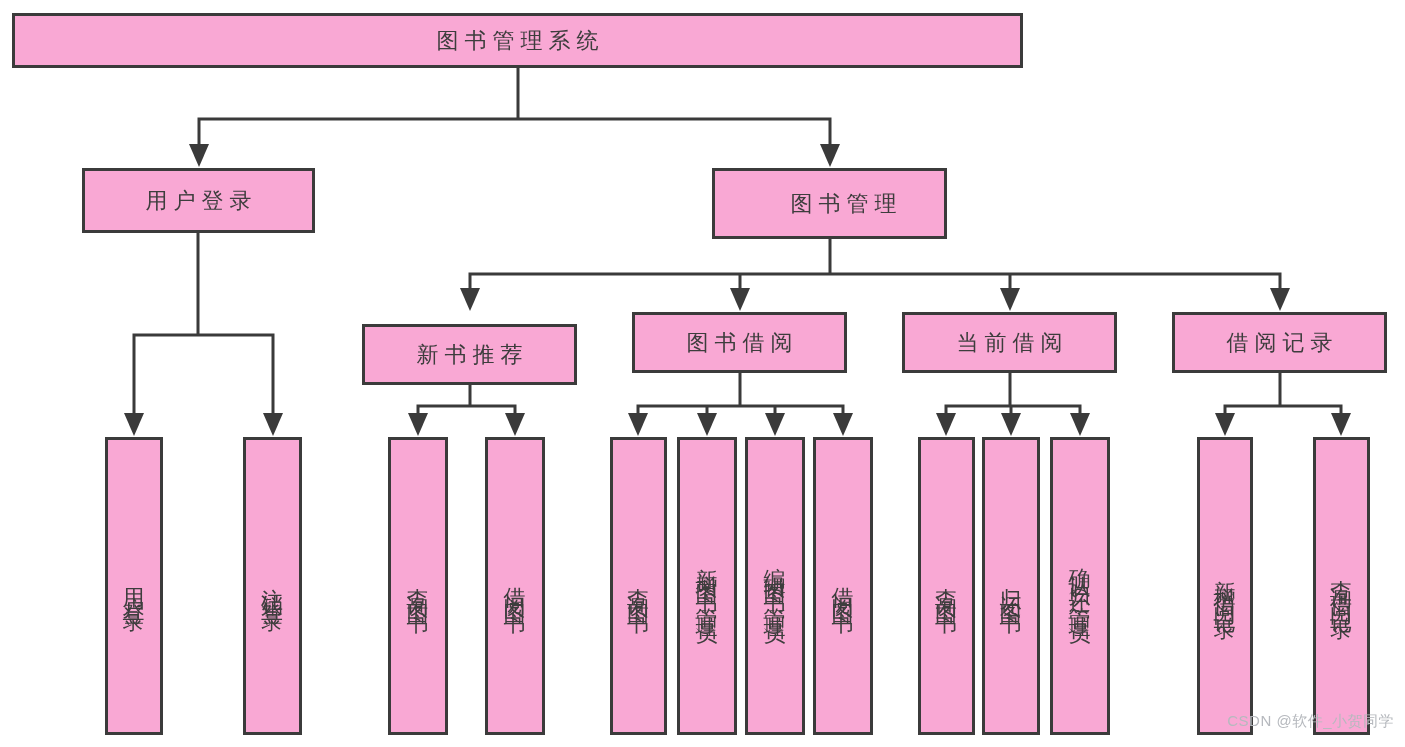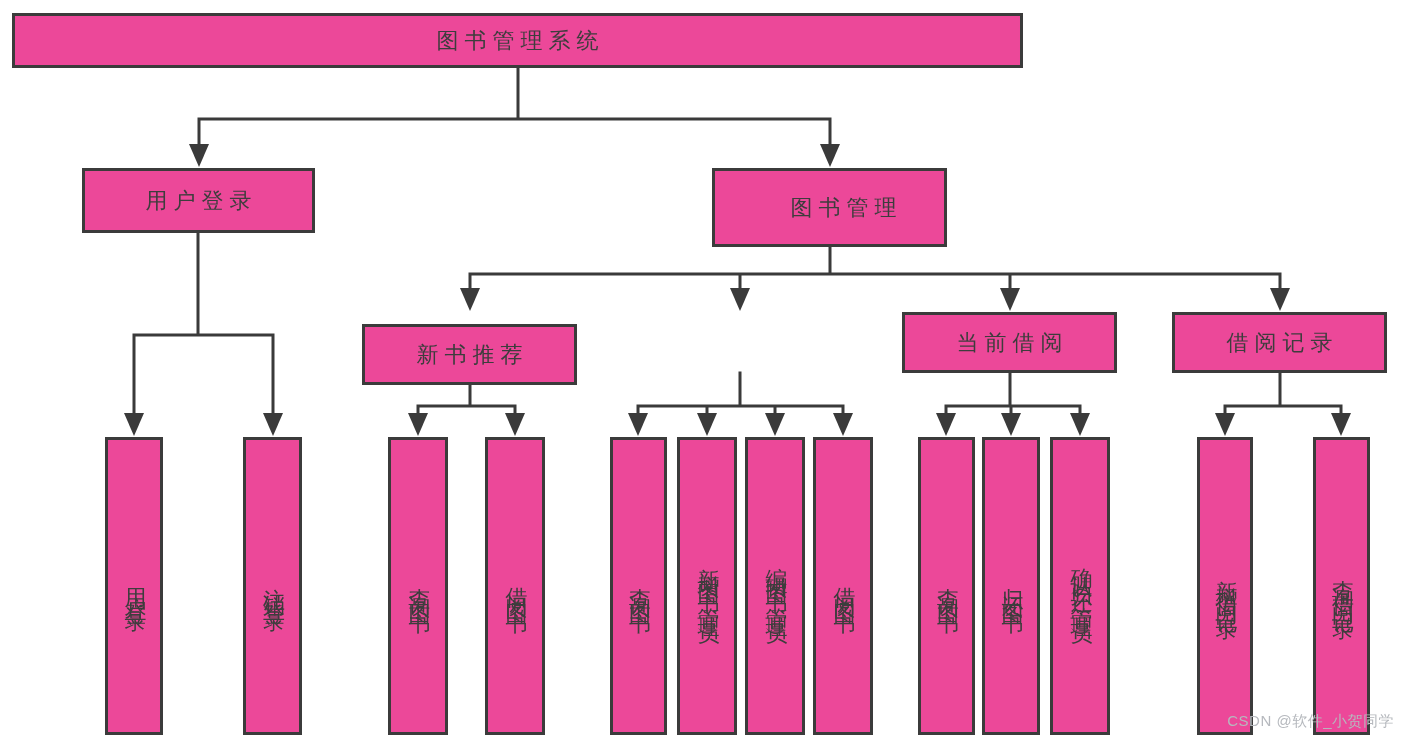--- a/index.html
+++ b/index.html
@@ -8,26 +8,25 @@
     width: 1405px;
     height: 747px;
     background: #ffffff;
     font-family: "Liberation Sans", sans-serif;
     color: #3d3d3d;
     overflow: hidden;
   }
   .box {
     position: absolute;
     box-sizing: border-box;
-    background: #ec4899;
+    background: #f9a8d4;
     border: 3px solid #3b3b3b;
     display: flex;
     align-items: center;
     justify-content: center;
-    font-family: Liberation Mono, monospace;
   }
   .hlabel {
     font-size: 22px;
     letter-spacing: 6px;
     padding-left: 6px;   
     white-space: nowrap;
   }
   .vtext {
     writing-mode: vertical-rl;
     text-orientation: mixed;
@@ -103,26 +102,29 @@
     </g>
   </svg>
 
   <div class="box" style="left:12px; top:13px; width:1011px; height:55px;">
     <span class="hlabel">图书管理系统</span>
   </div>
 
   <div class="box" style="left:82px; top:168px; width:233px; height:65px;">
     <span class="hlabel">用户登录</span>
   </div>
-  <div class="box" style="left:712px; top:168px; width:235px; height:79px;padding-left:28px;">
+  <div class="box" style="left:712px; top:168px; width:235px; height:71px;padding-left:28px;">
     <span class="hlabel">图书管理</span>
   </div>
 
   <div class="box" style="left:362px; top:324px; width:215px; height:61px;">
     <span class="hlabel">新书推荐</span>
+  </div>
+  <div class="box" style="left:632px; top:312px; width:215px; height:61px;">
+    <span class="hlabel">图书借阅</span>
   </div>
   <div class="box" style="left:902px; top:312px; width:215px; height:61px;">
     <span class="hlabel">当前借阅</span>
   </div>
   <div class="box" style="left:1172px; top:312px; width:215px; height:61px;">
     <span class="hlabel">借阅记录</span>
   </div>
 
   <div class="box" style="left:105px; top:437px; width:58px; height:298px;">
     <span class="vtext">用户登录</span>

